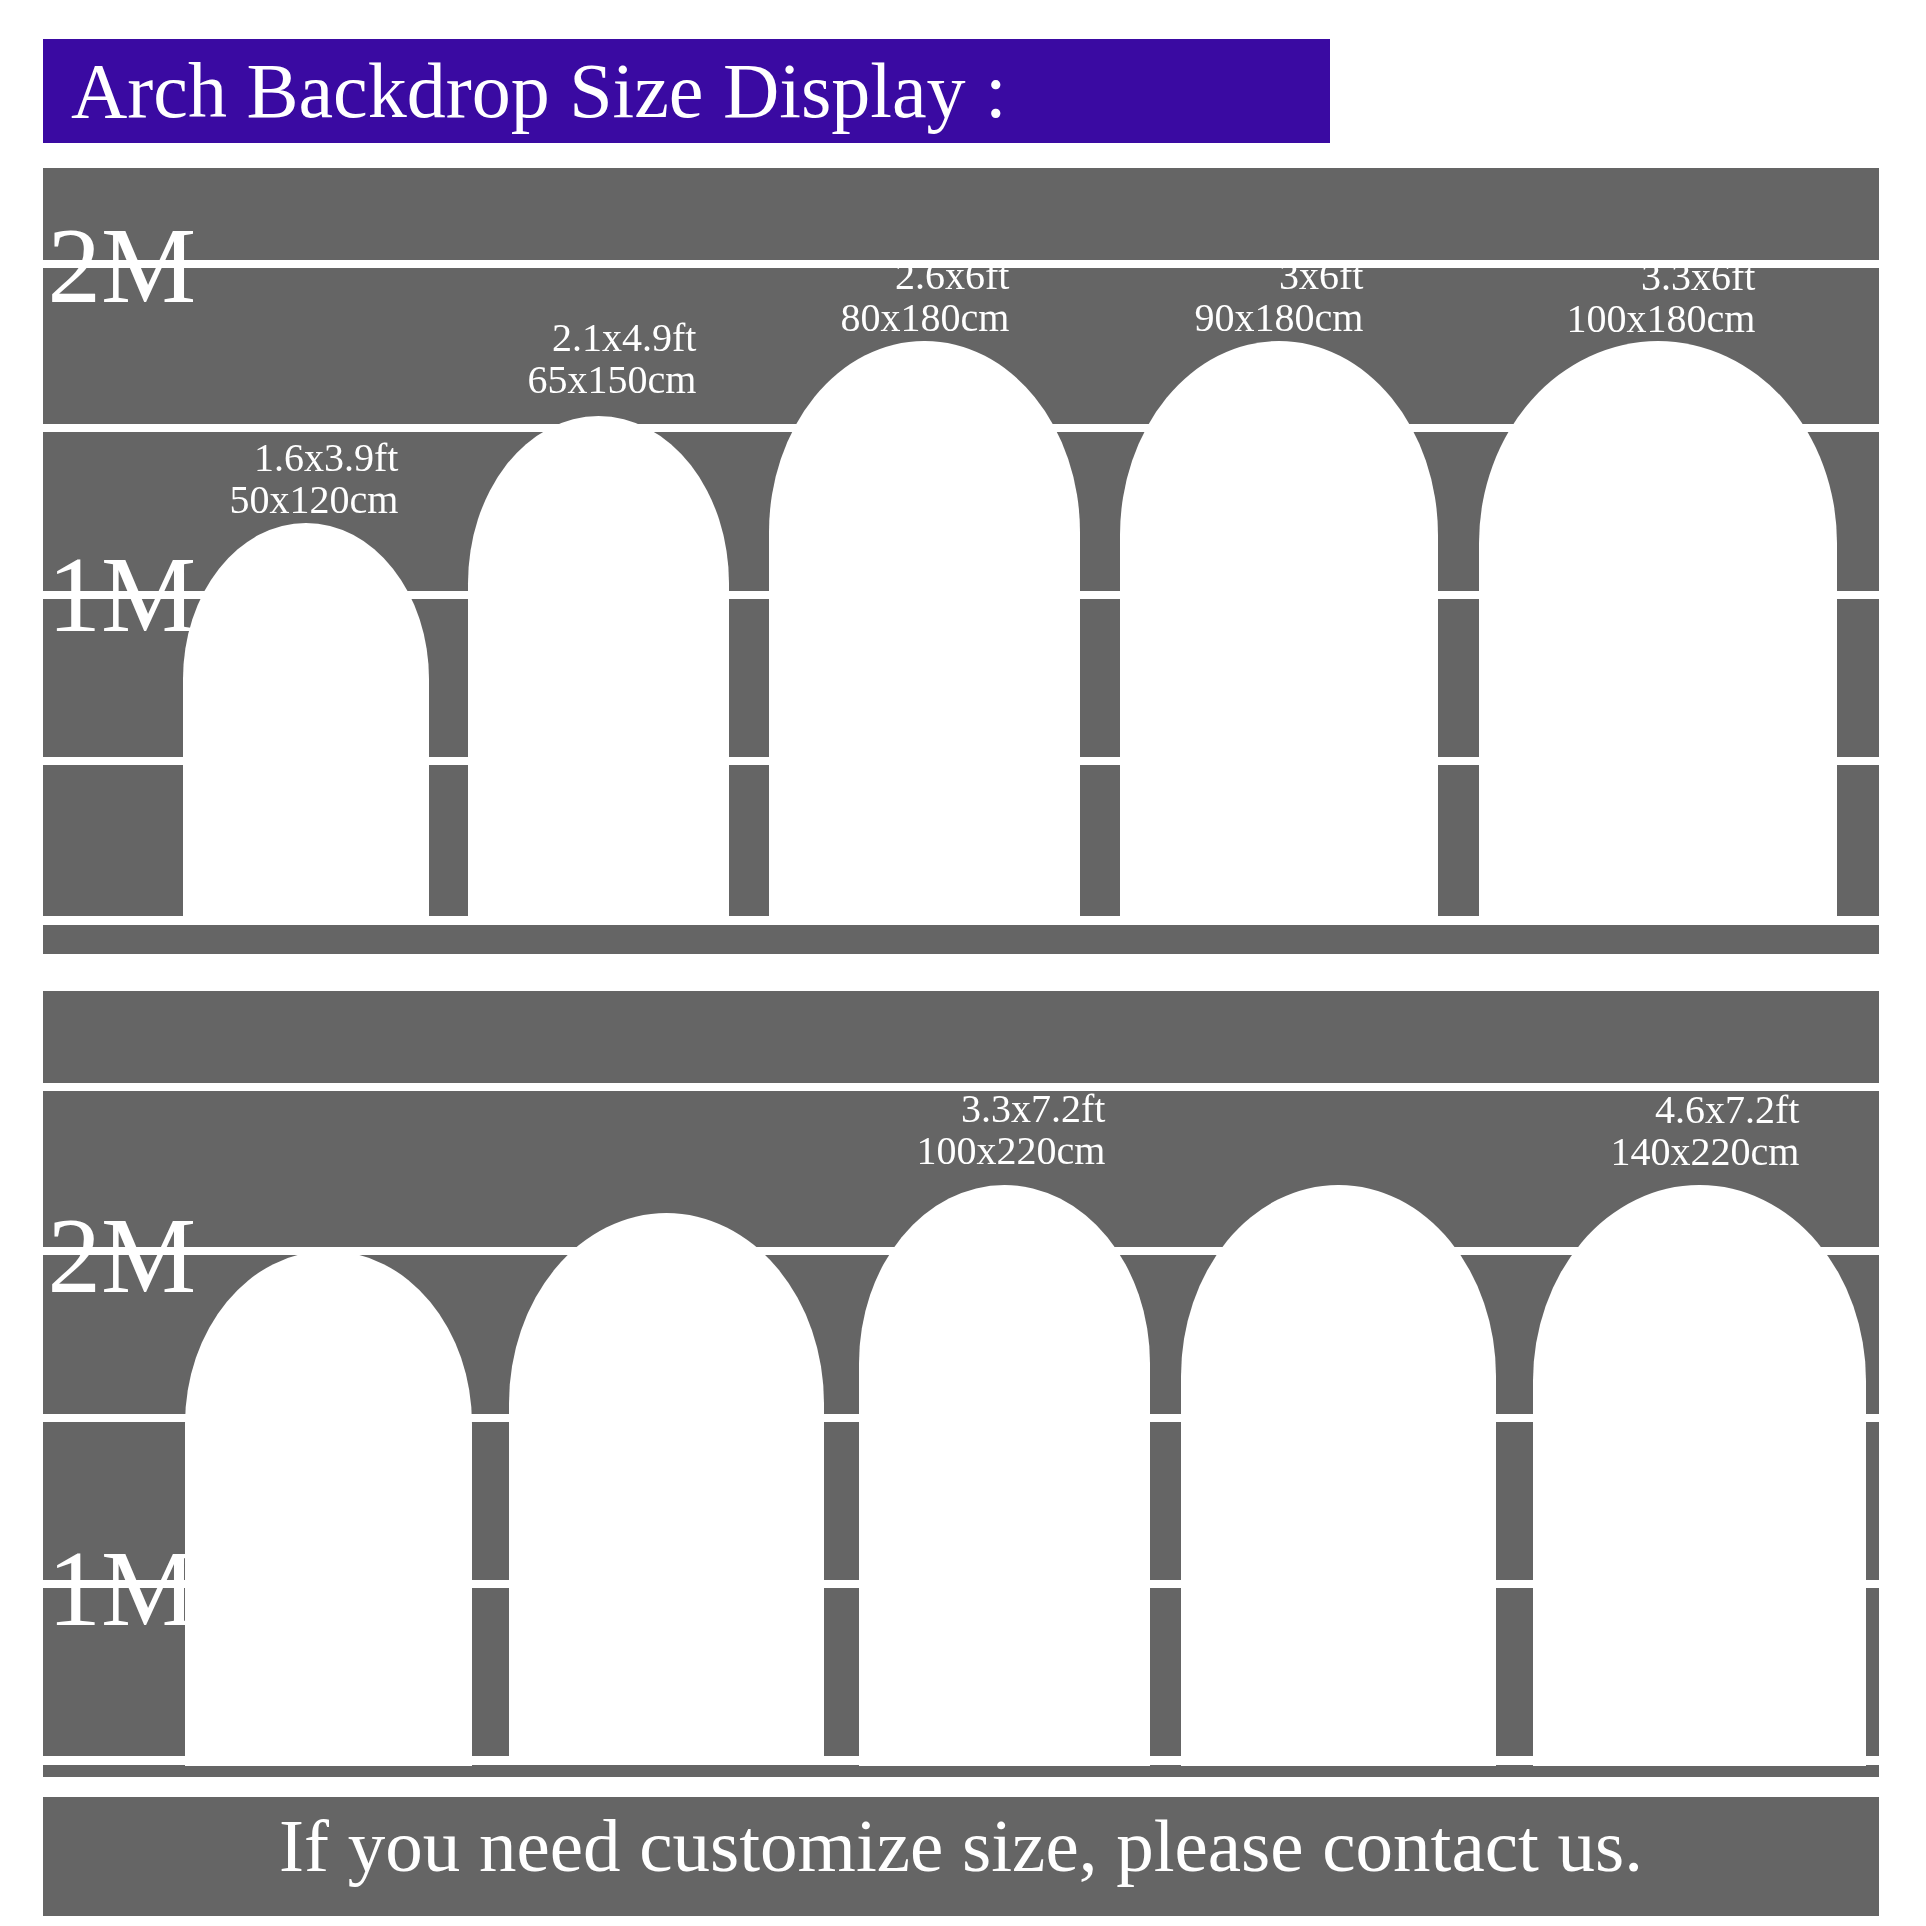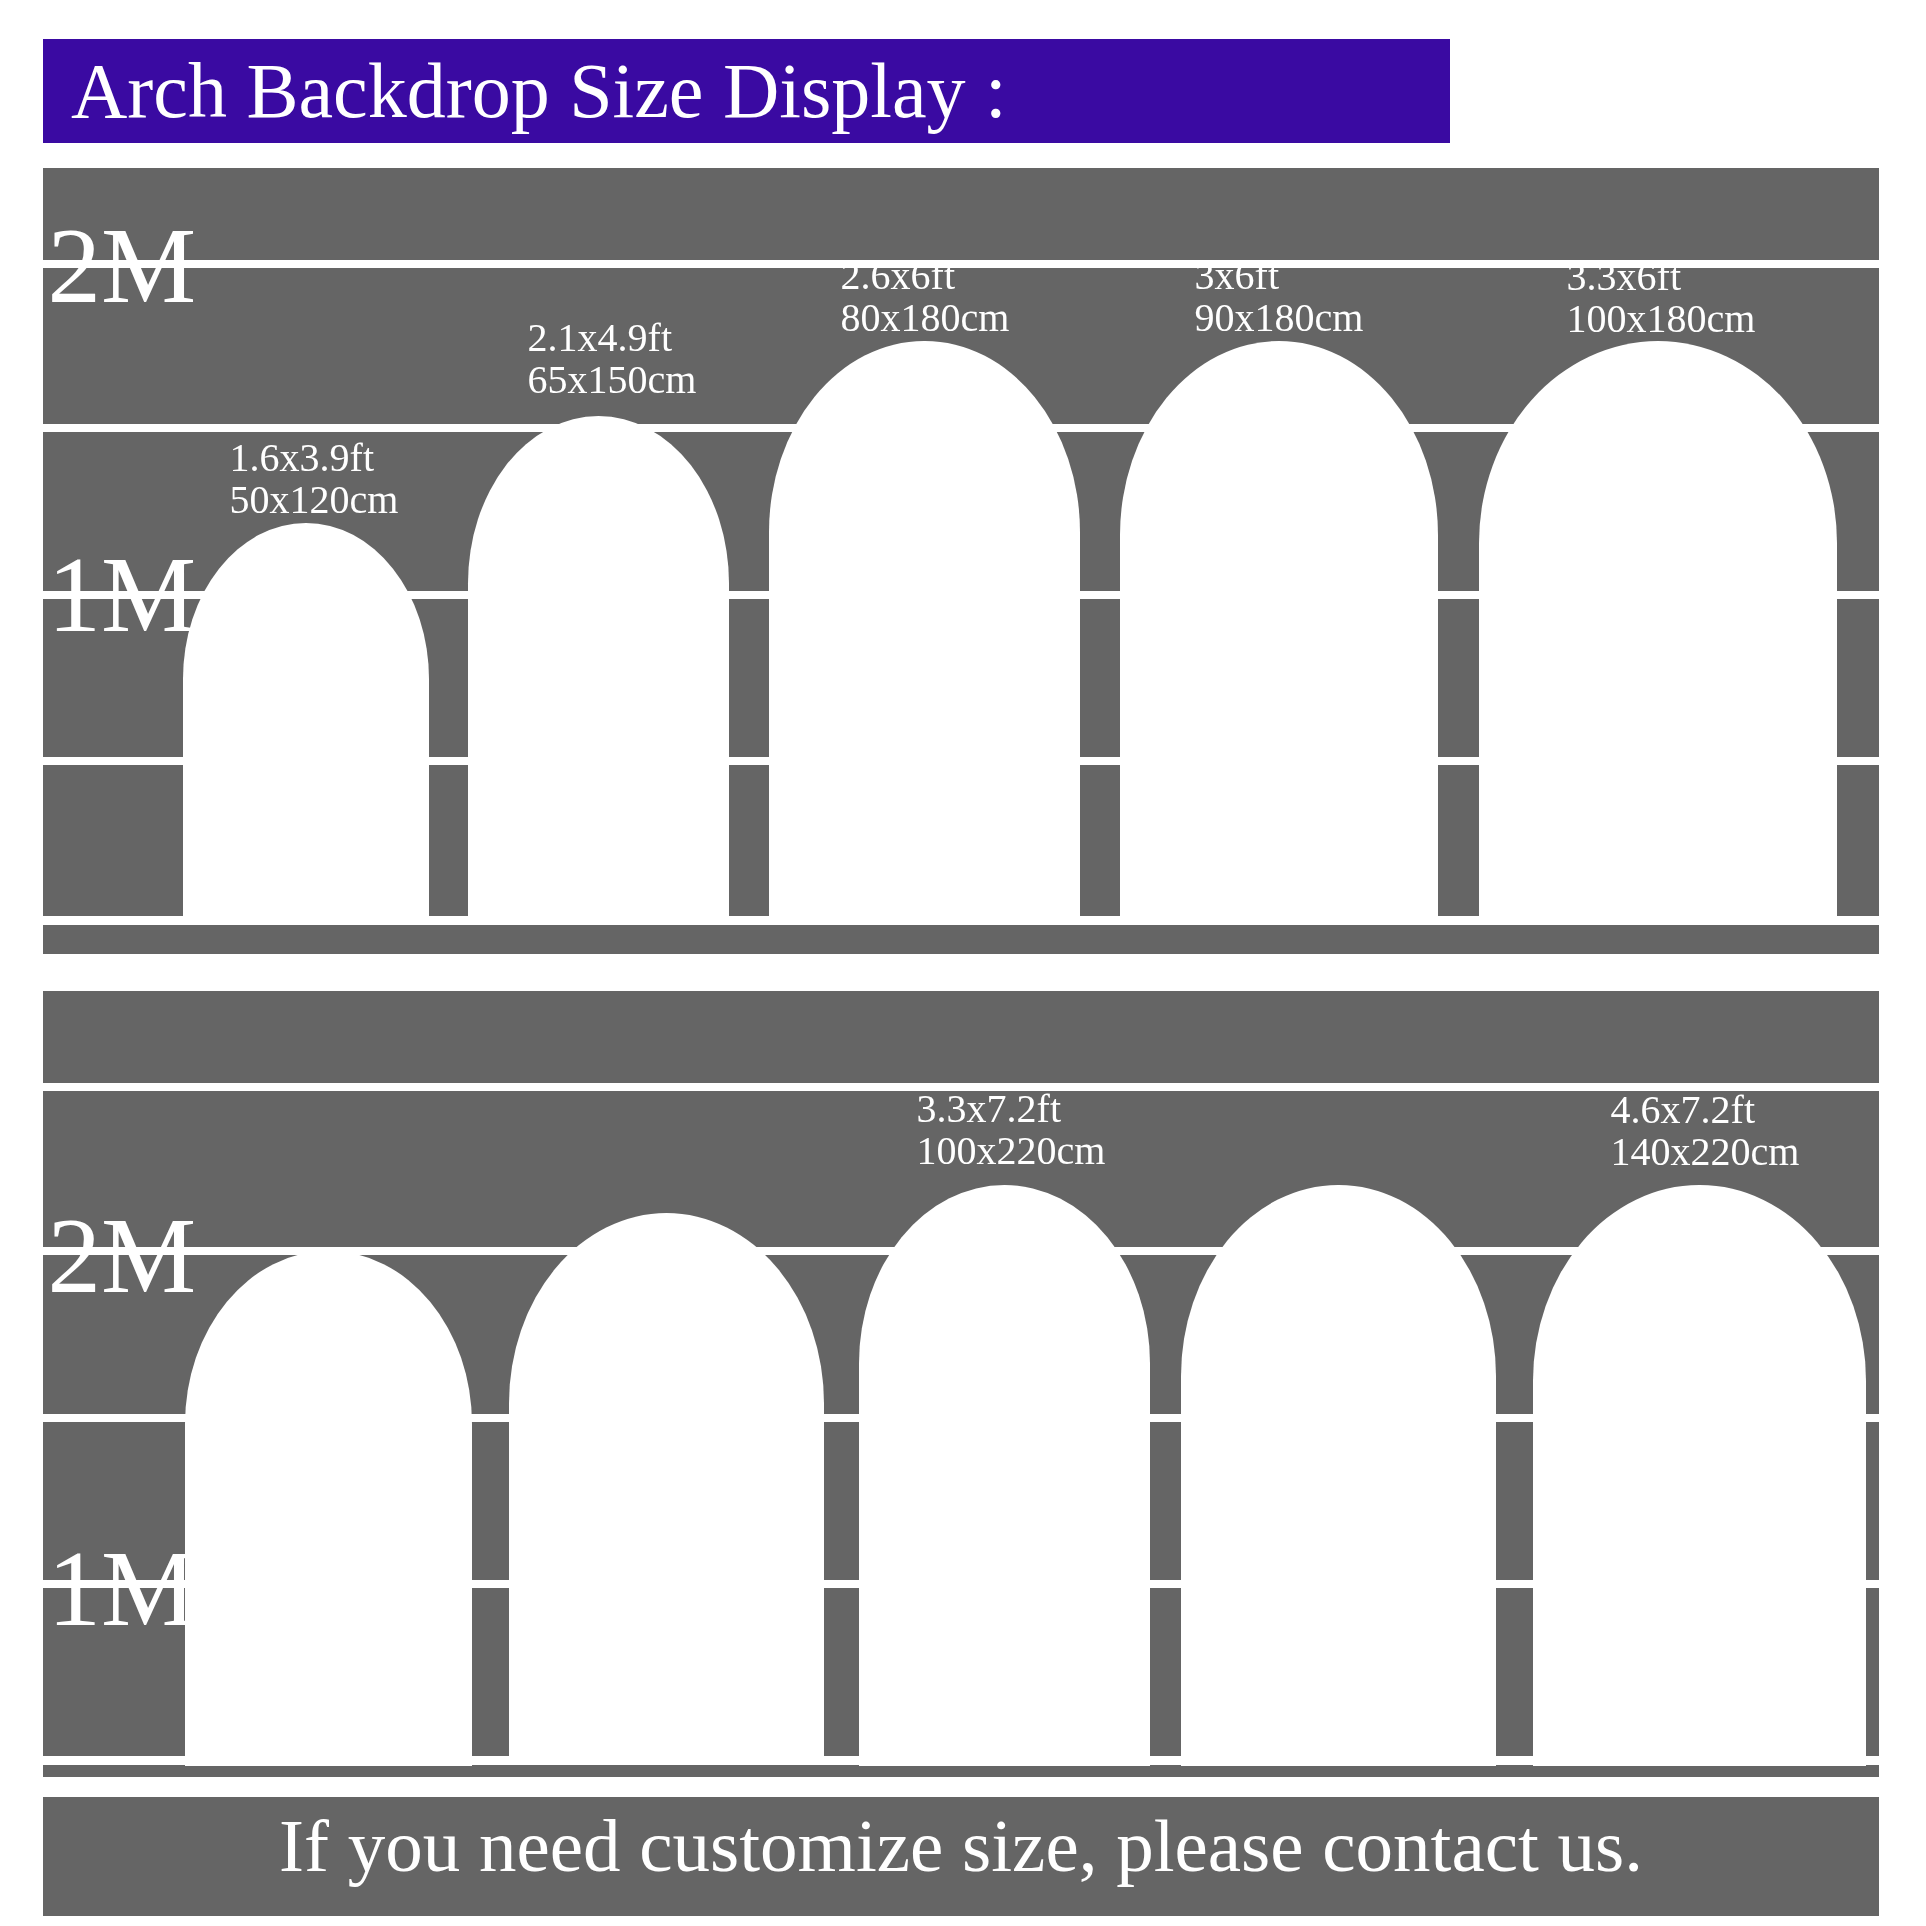--- a/index.html
+++ b/index.html
@@ -5,21 +5,21 @@
   html,body{margin:0;padding:0;background:#ffffff;}
   :root{
     --gray:#656565;
     --purple:#3A0AA2;
     --white:#ffffff;
   }
   .page{position:relative;width:1926px;height:1926px;background:var(--white);
         overflow:hidden;font-family:"Liberation Serif",serif;}
 
   
-  .banner{position:absolute;left:43px;top:39px;width:1407px;height:104px;
+  .banner{position:absolute;left:43px;top:39px;width:1287px;height:104px;
           background:var(--purple);box-sizing:border-box;padding-left:28px;}
   .banner .title{color:#fff;font-size:78px;line-height:103px;white-space:nowrap;}
 
   
   .panel{position:absolute;left:43px;width:1836px;height:786px;background:var(--gray);}
   .panel.p1{top:168px;}
   .panel.p2{top:991px;}
 
   .gridline{position:absolute;left:0;width:100%;height:7.5px;background:#fff;}
   .gl-a{top:92px}.gl-b{top:256px}.gl-c{top:423px}.gl-d{top:589px}
@@ -40,21 +40,21 @@
   .p1 .a4{left:1077px;top:173px;width:318px;height:584px;border-radius:159px 159px 0 0/194px 194px 0 0;}
   .p1 .a5{left:1436px;top:173px;width:358px;height:584px;border-radius:179px 179px 0 0/202px 202px 0 0;}
   .p2 .a1{left:142px;top:260px;width:287px;height:515px;border-radius:143px 143px 0 0/173px 173px 0 0;}
   .p2 .a2{left:466px;top:222px;width:315px;height:552px;border-radius:158px 158px 0 0/191px 191px 0 0;}
   .p2 .a3{left:816px;top:194px;width:291px;height:581px;border-radius:146px 146px 0 0/179px 179px 0 0;}
   .p2 .a4{left:1138px;top:194px;width:315px;height:581px;border-radius:157px 157px 0 0/191px 191px 0 0;}
   .p2 .a5{left:1490px;top:194px;width:333px;height:581px;border-radius:166px 166px 0 0/196px 196px 0 0;}
 
   
   .size-label{position:absolute;color:#fff;font-size:40px;line-height:1.06;
-              text-align:left;transform:translateX(-50%);white-space:nowrap;}
+              text-align:right;transform:translateX(-50%);white-space:nowrap;}
   .p1 .lb1{left:271px;top:269px}
   .p1 .lb2{left:569px;top:149px}
   .p1 .lb3{left:882px;top:87px}
   .p1 .lb4{left:1236px;top:87px}
   .p1 .lb5{left:1618px;top:88px}
   .p2 .lb1{left:286px;top:143px}
   .p2 .lb2{left:619px;top:125px}
   .p2 .lb3{left:968px;top:97px}
   .p2 .lb4{left:1291px;top:97px}
   .p2 .lb5{left:1662px;top:98px}

